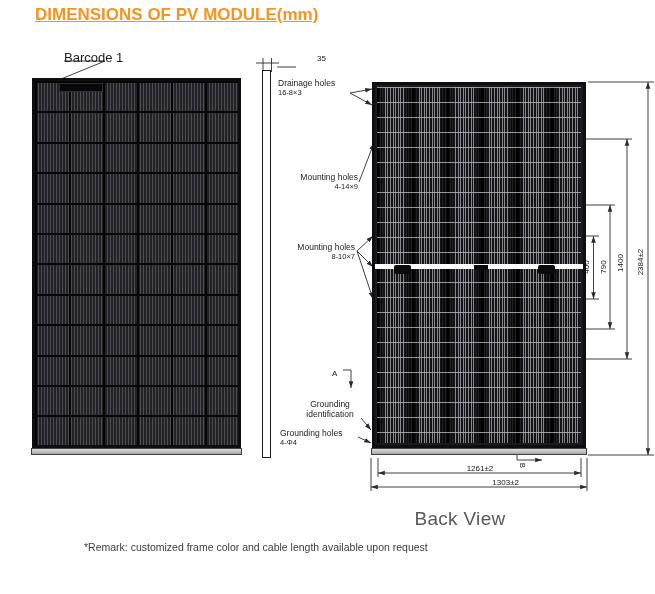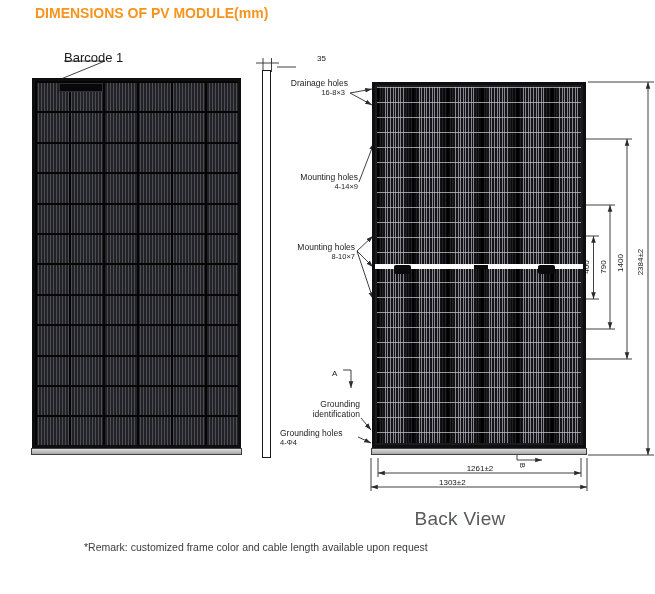--- a/index.html
+++ b/index.html
@@ -1,20 +1,20 @@
 <!DOCTYPE html>
 <html><head>
 <meta charset="utf-8">
 <style>
   html,body{margin:0;padding:0;background:#ffffff;}
   #canvas{position:relative;width:655px;height:594px;background:#fff;
     font-family:"Liberation Sans","DejaVu Sans",sans-serif;overflow:hidden;}
   .abs{position:absolute;}
 
-  #title{left:35px;top:5px;font-size:14px;font-weight:bold;color:#F7941D;}
+  #title{left:35px;top:5px;font-size:17px;font-weight:bold;color:#F7941D;text-decoration:underline;}
 
   svg.lines{left:0;top:0;width:655px;height:594px;}
 
   .panel{box-sizing:border-box;border:3px solid #0e0e10;background:#1b1b1f;}
   #front-panel{left:32px;top:78px;width:209px;height:370px;}
   .front-cells{position:absolute;inset:0;background:
     repeating-linear-gradient(180deg,#050506 0,#050506 2px,transparent 2px,transparent 30.4px),
     repeating-linear-gradient(90deg,#050506 0,#050506 2px,transparent 2px,transparent 33.9px),
     repeating-linear-gradient(90deg,rgba(148,148,160,.38) 0,rgba(148,148,160,.38) 1px,transparent 1px,transparent 3px),
     #212126;}
@@ -35,37 +35,37 @@
   #jbox-left{left:19px;}
   #jbox-right{left:163px;}
   #jbox-mid{left:99px;top:180px;width:14px;height:4px;background:#0a0a0c;}
 
   .foot{height:7px;background:linear-gradient(#dcdcdc,#a6a6a6);border:1px solid #3f3f42;box-sizing:border-box;}
   #front-foot{left:31px;top:448px;width:211px;}
   #back-foot{left:371px;top:448px;width:216px;}
 
   .callout{font-size:8.5px;color:#1c1c1c;line-height:10px;}
   .callout .spec{display:block;font-size:7.5px;line-height:9px;}
-  #co-drainage{left:278px;top:78px;width:70px;text-align:right;}
+  #co-drainage{left:278px;top:78px;width:70px;}
   #co-drainage .spec{padding-right:3px;}
   #co-mount-top{left:286px;top:172px;width:72px;text-align:right;}
   #co-mount-mid{left:283px;top:242px;width:72px;text-align:right;}
-  #co-ground-id{left:300px;top:399px;width:60px;text-align:right;}
+  #co-ground-id{left:300px;top:399px;width:60px;text-align:center;}
   #co-ground-holes{left:280px;top:428px;width:69px;text-align:left;}
   #co-ground-holes .spec{padding-right:10px;}
   #barcode-label{left:64px;top:50px;font-size:13px;color:#1c1c1c;}
 
   .dim{font-size:8px;color:#17171a;}
   .vdim{width:44px;height:10px;text-align:center;transform:rotate(-90deg);}
   #d400{left:565px;top:262px;}
   #d790{left:582px;top:262px;}
   #d1400{left:599px;top:258px;}
   #d2384{left:619px;top:257px;}
   #d1261{left:440px;top:464px;width:80px;text-align:center;}
-  #d1303{left:439px;top:478px;width:80px;text-align:left;}
+  #d1303{left:439px;top:478px;width:80px;text-align:right;}
   #d35{left:279px;top:54px;margin-left:38px;}
   #a-marker{left:332px;top:369px;font-size:8px;color:#17171a;}
   #b-marker{left:520px;top:461px;font-size:7.5px;color:#17171a;transform:rotate(90deg);}
 
   .view-label{font-size:19px;color:#58595B;letter-spacing:.3px;}
   #front-view-label{left:88px;top:502px;width:116px;text-align:center;}
   #back-view-label{left:402px;top:508px;width:116px;text-align:center;}
 
   #remark{left:45px;top:541px;font-size:10.5px;color:#3b3b3b;margin-left:39px;}
 </style>

